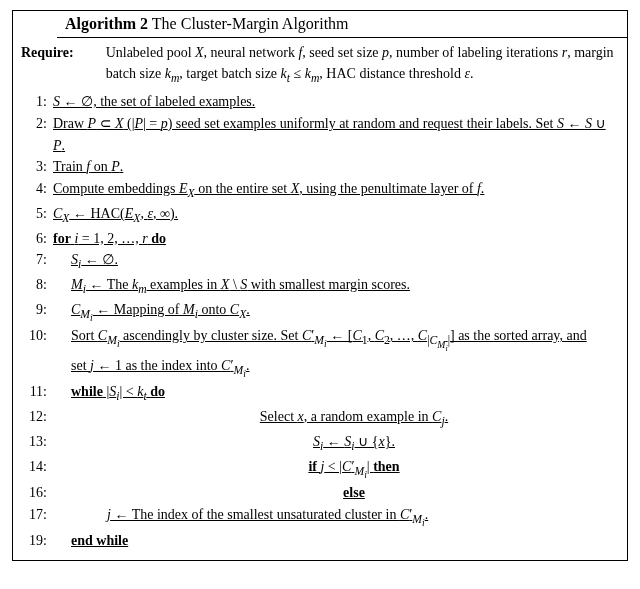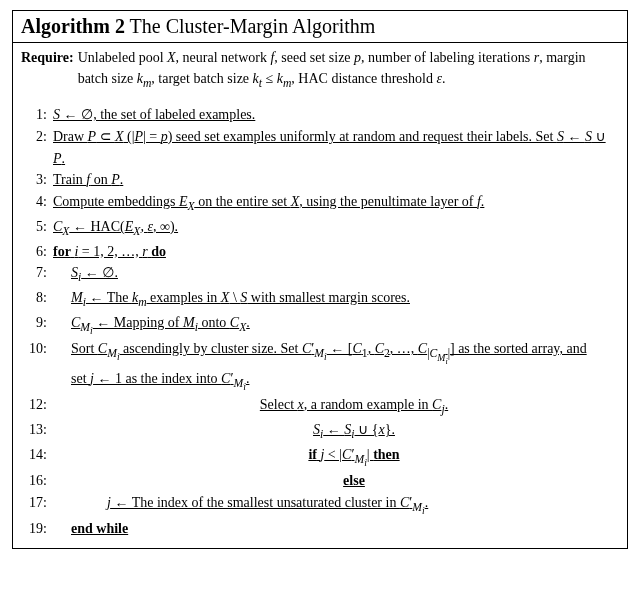--- a/index.html
+++ b/index.html
@@ -11,32 +11,34 @@
       min-height: 589px;
     }
     .algorithm-box {
       border: 1.5px solid #000;
       margin: 10px 12px;
       padding: 0;
     }
     .algorithm-header {
       border-bottom: 1.5px solid #000;
       padding: 4px 8px;
-      font-size: 20px;
+      font-size: 16px;
+      margin-left: 44px;
     }
     .algorithm-header span.algo-num {
       font-weight: bold;
     }
     .algorithm-body {
       padding: 4px 8px 8px 8px;
     }
     .require-line {
       display: flex;
-      margin-bottom: 12px;
+      margin-bottom: 4px;
       line-height: 1.5;
+      gap: 28px;
     }
     .require-label {
       font-weight: bold;
       margin-right: 4px;
       white-space: nowrap;
     }
     .algo-lines {
       margin-top: 2px;
     }
     .algo-line {
@@ -141,20 +143,26 @@
       </div>
 
       <div class="algo-line">
         <span class="line-num">10:</span>
         <span class="line-content indent1">
           Sort <i>C</i><sub><i>M<sub>i</sub></i></sub> ascendingly by cluster size. Set <i>C</i>′<sub><i>M<sub>i</sub></i></sub> ← [<i>C</i><sub>1</sub>, <i>C</i><sub>2</sub>, …, <i>C</i><sub>|<i>C</i><sub><i>M<sub>i</sub></i></sub>|</sub>] as the sorted array, and<br>
           <span style="padding-left:0px;margin-top:36px;">set <i>j</i> ← 1 as the index into <i>C</i>′<sub><i>M<sub>i</sub></i></sub>.</span>
         </span>
       </div>
 
+      <div class="algo-line">
+        <span class="line-num">11:</span>
+        <span class="line-content indent1">
+          <b>while</b> |<i>S<sub>i</sub></i>| &lt; <i>k<sub>t</sub></i> <b>do</b>
+        </span>
+      </div>
 
       <div class="algo-line">
         <span class="line-num">12:</span>
         <span class="line-content indent2">
           Select <i>x</i>, a random example in <i>C<sub>j</sub></i>.
         </span>
       </div>
 
       <div class="algo-line">
         <span class="line-num">13:</span>

